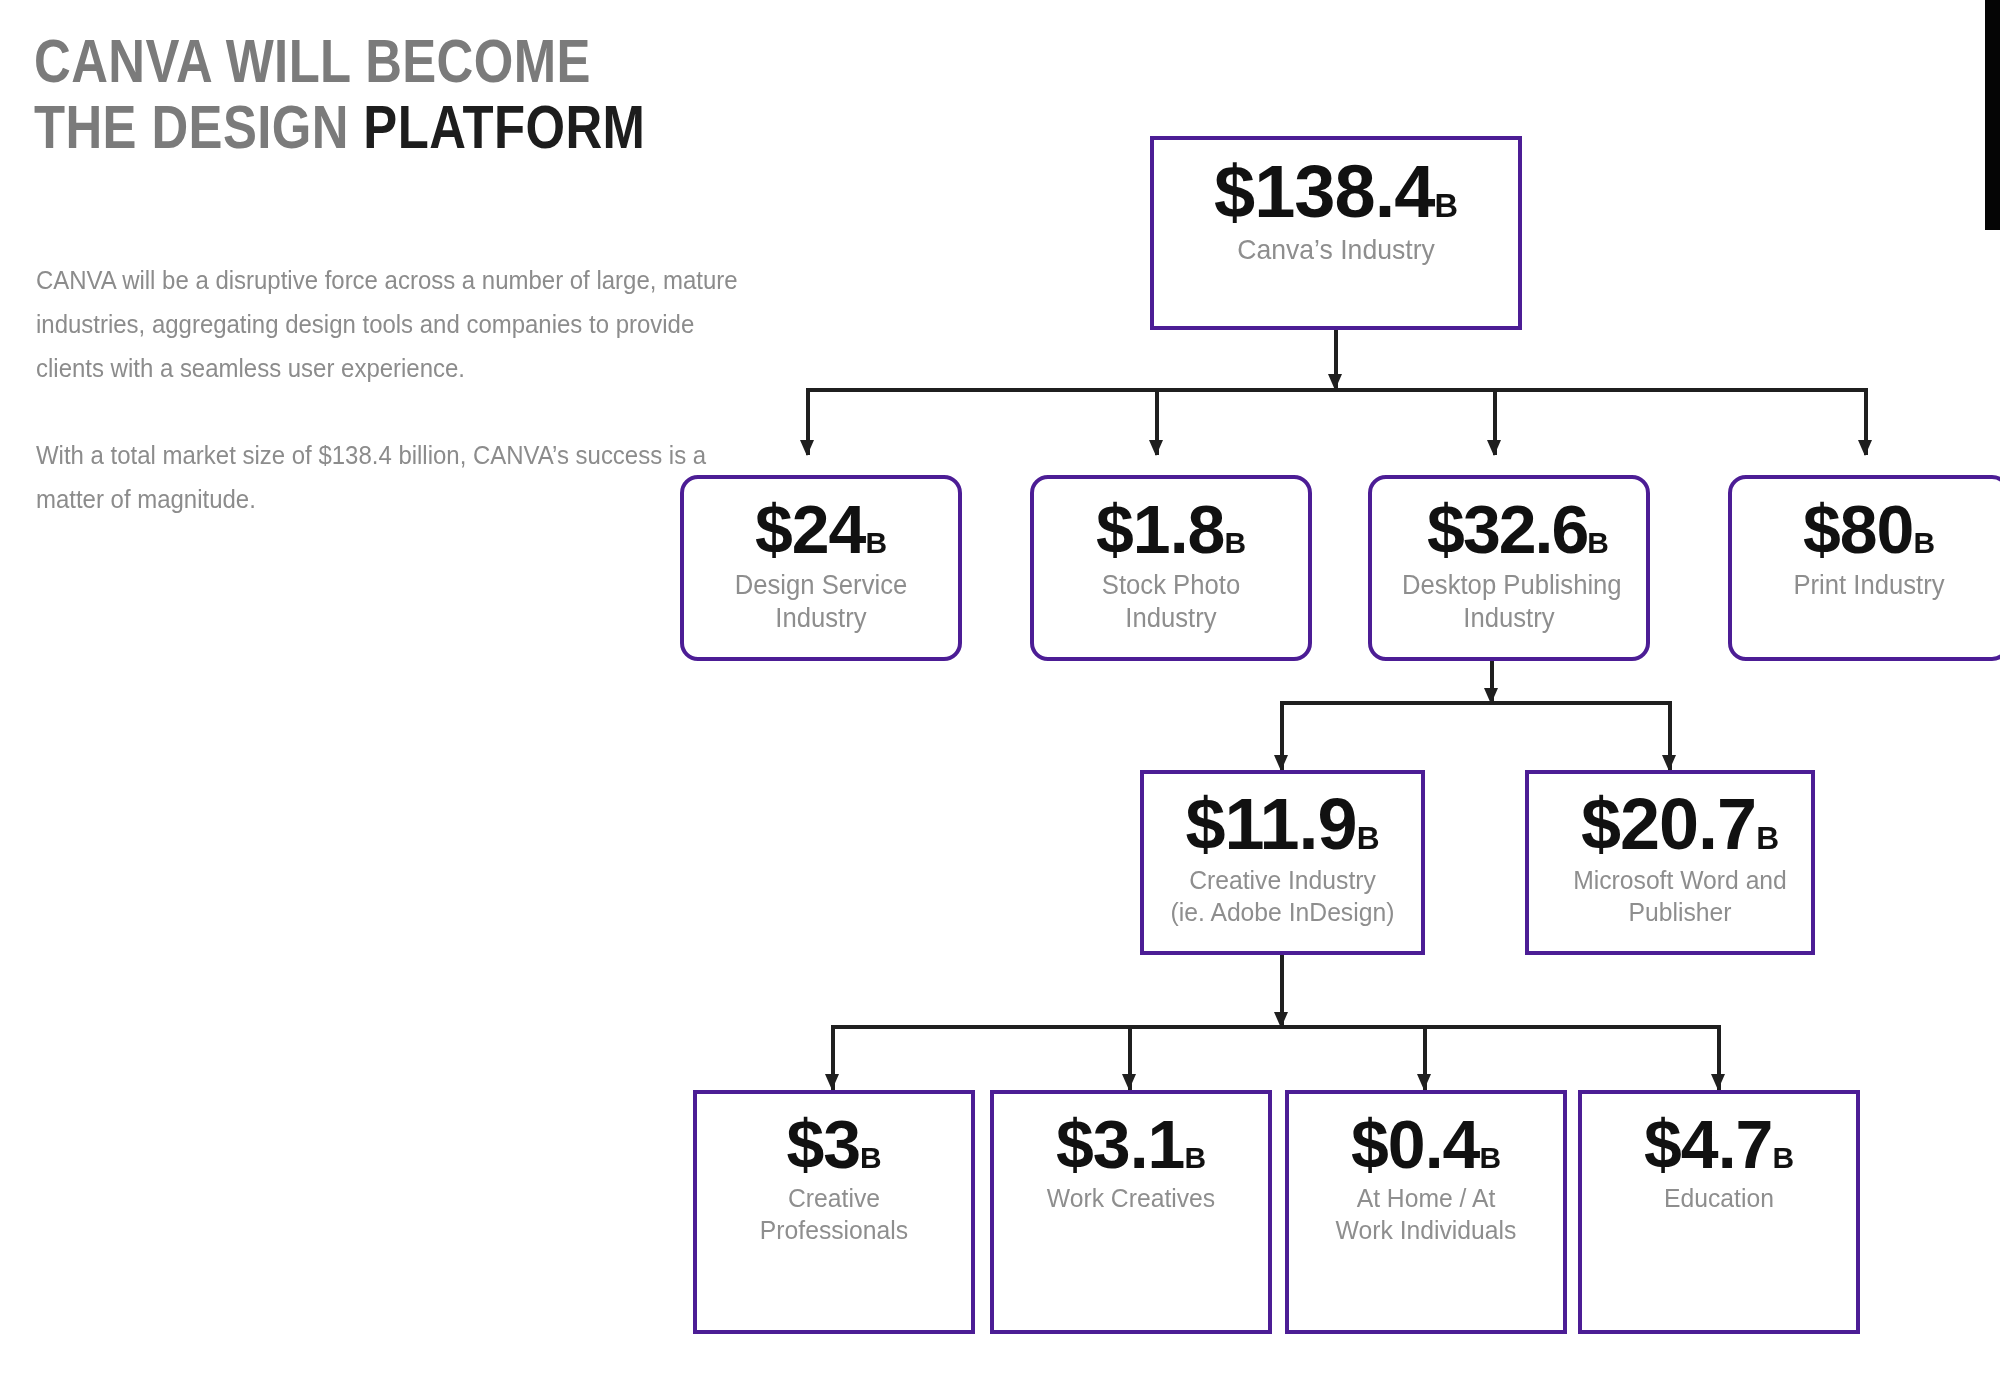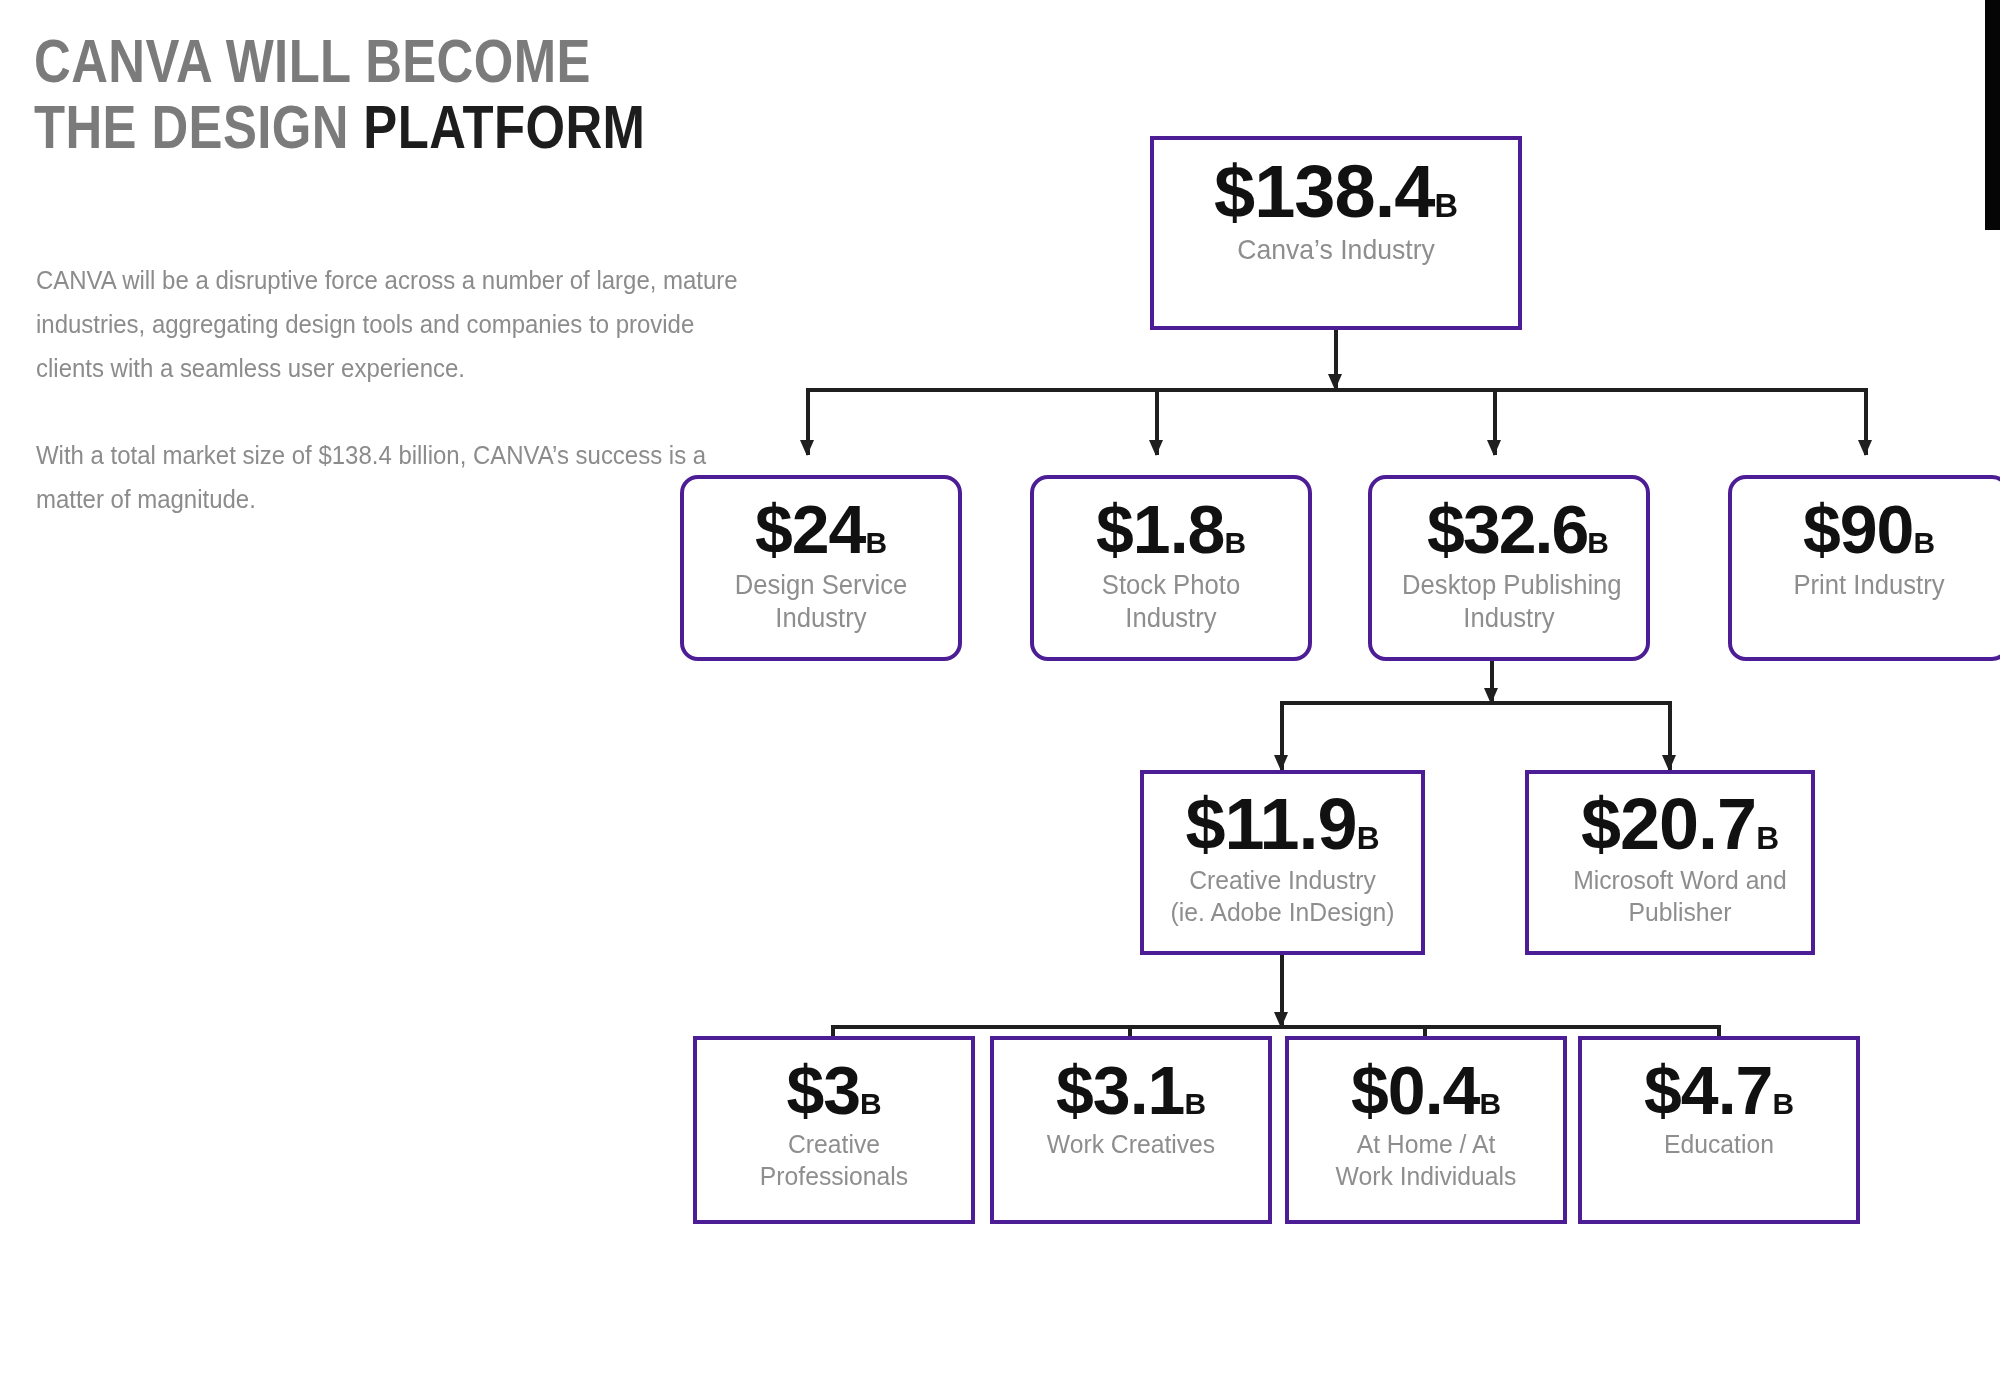--- a/index.html
+++ b/index.html
@@ -109,21 +109,21 @@
   .node.n-desktop .amount { letter-spacing: -2px; margin-right: -18px; }
   .node.n-desktop .label  { white-space: nowrap; }
   .node.n-desktop .label .l1 { display: block; margin-right: -6px; }
 
   .node.lvl3 { top: 770px; height: 185px; }
   .node.lvl3 .amount { font-size: 72px; padding-top: 14px; }
   .node.lvl3 .label { font-size: 26px; padding-top: 4px; white-space: nowrap; }
   .node.n-creative-ind { left: 1140px; width: 285px; }
   .node.n-msword      { left: 1525px; width: 290px; padding-left: 20px; }
 
-  .node.lvl4 { top: 1036px; width: 282px; height: 188px; }
+  .node.lvl4 { top: 1090px; width: 282px; height: 244px; }
   .node.lvl4 .amount { font-size: 68px; padding-top: 16px; }
   .node.lvl4 .label { font-size: 26px; padding-top: 4px; white-space: normal; }
   .node.n-creative-pro { left: 693px; }
   .node.n-work-cre     { left: 990px; }
   .node.n-athome       { left: 1285px; }
   .node.n-education    { left: 1578px; }
 
   
   .ln { position: absolute; background: #1f1f1f; }
   .ln.v { width: 4px; }
@@ -207,21 +207,21 @@
     <span class="amount"><span>$1.8</span><span class="suffix">B</span></span>
     <span class="label"><span class="l1">Stock Photo</span><br><span class="l2">Industry</span></span>
   </div>
 
   <div class="node lvl2 n-desktop">
     <span class="amount"><span>$32.6</span><span class="suffix">B</span></span>
     <span class="label"><span class="l1">Desktop Publishing</span><span class="l2">Industry</span></span>
   </div>
 
   <div class="node lvl2 n-print">
-    <span class="amount"><span>$90</span><span class="suffix">B</span></span>
+    <span class="amount"><span>$80</span><span class="suffix">B</span></span>
     <span class="label"><span class="l1">Print Industry</span></span>
   </div>
 
   <div class="node lvl3 n-creative-ind">
     <span class="amount"><span>$11.9</span><span class="suffix">B</span></span>
     <span class="label"><span class="l1">Creative Industry</span><br><span class="l2">(ie. Adobe InDesign)</span></span>
   </div>
 
   <div class="node lvl3 n-msword">
     <span class="amount"><span>$20.7</span><span class="suffix">B</span></span>

